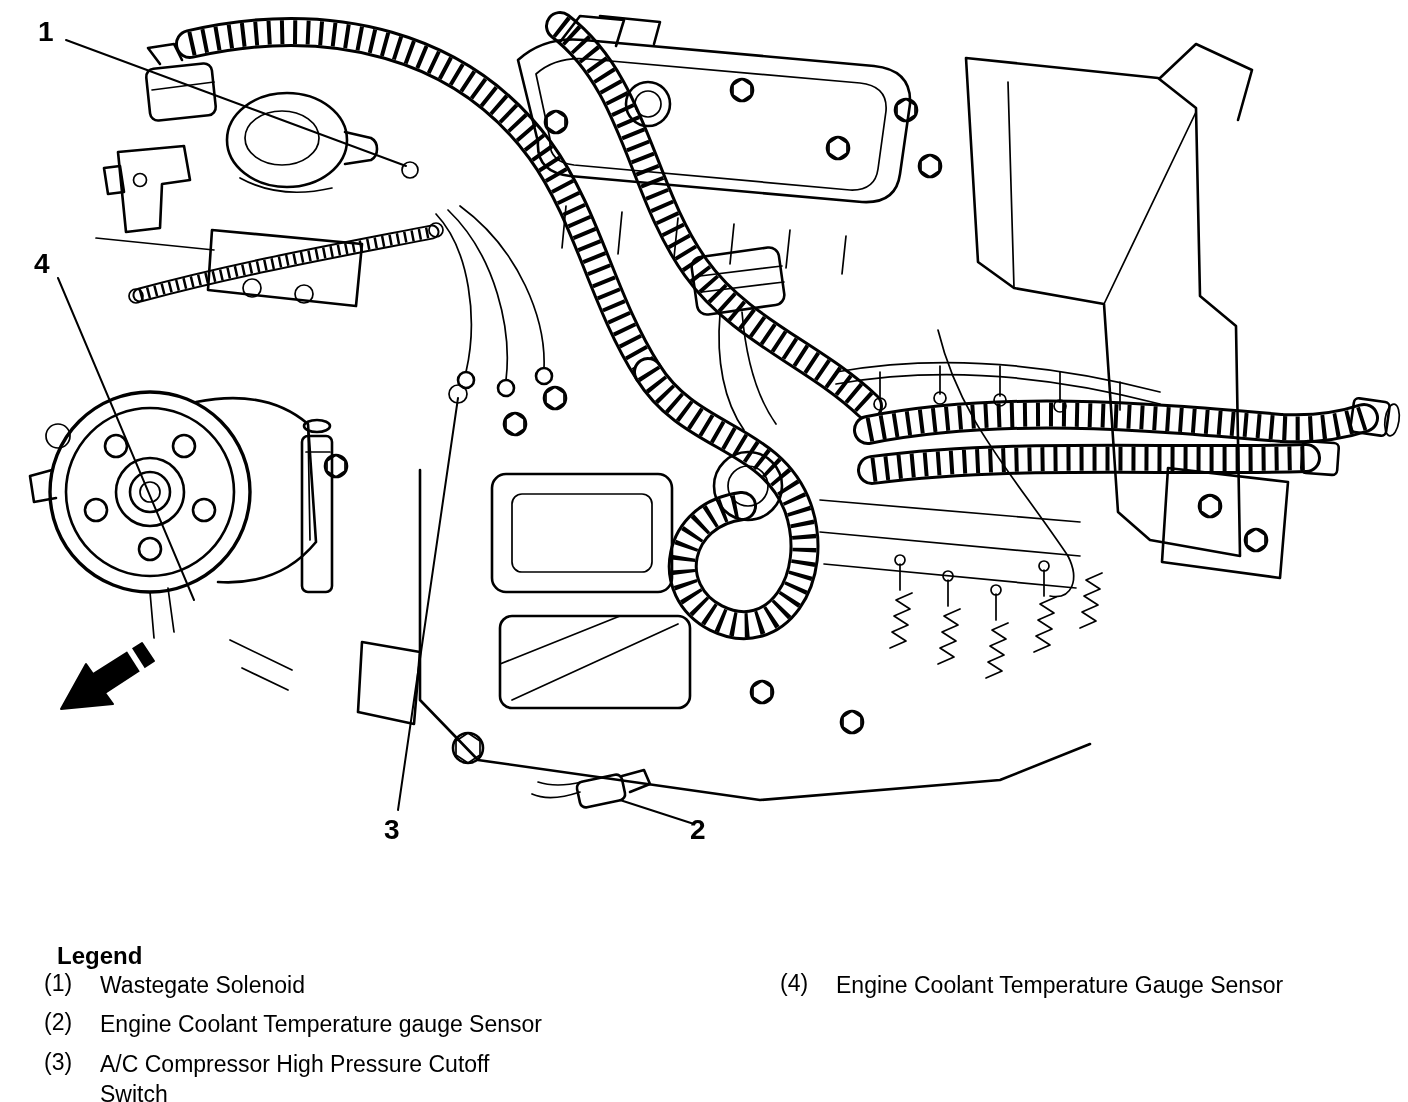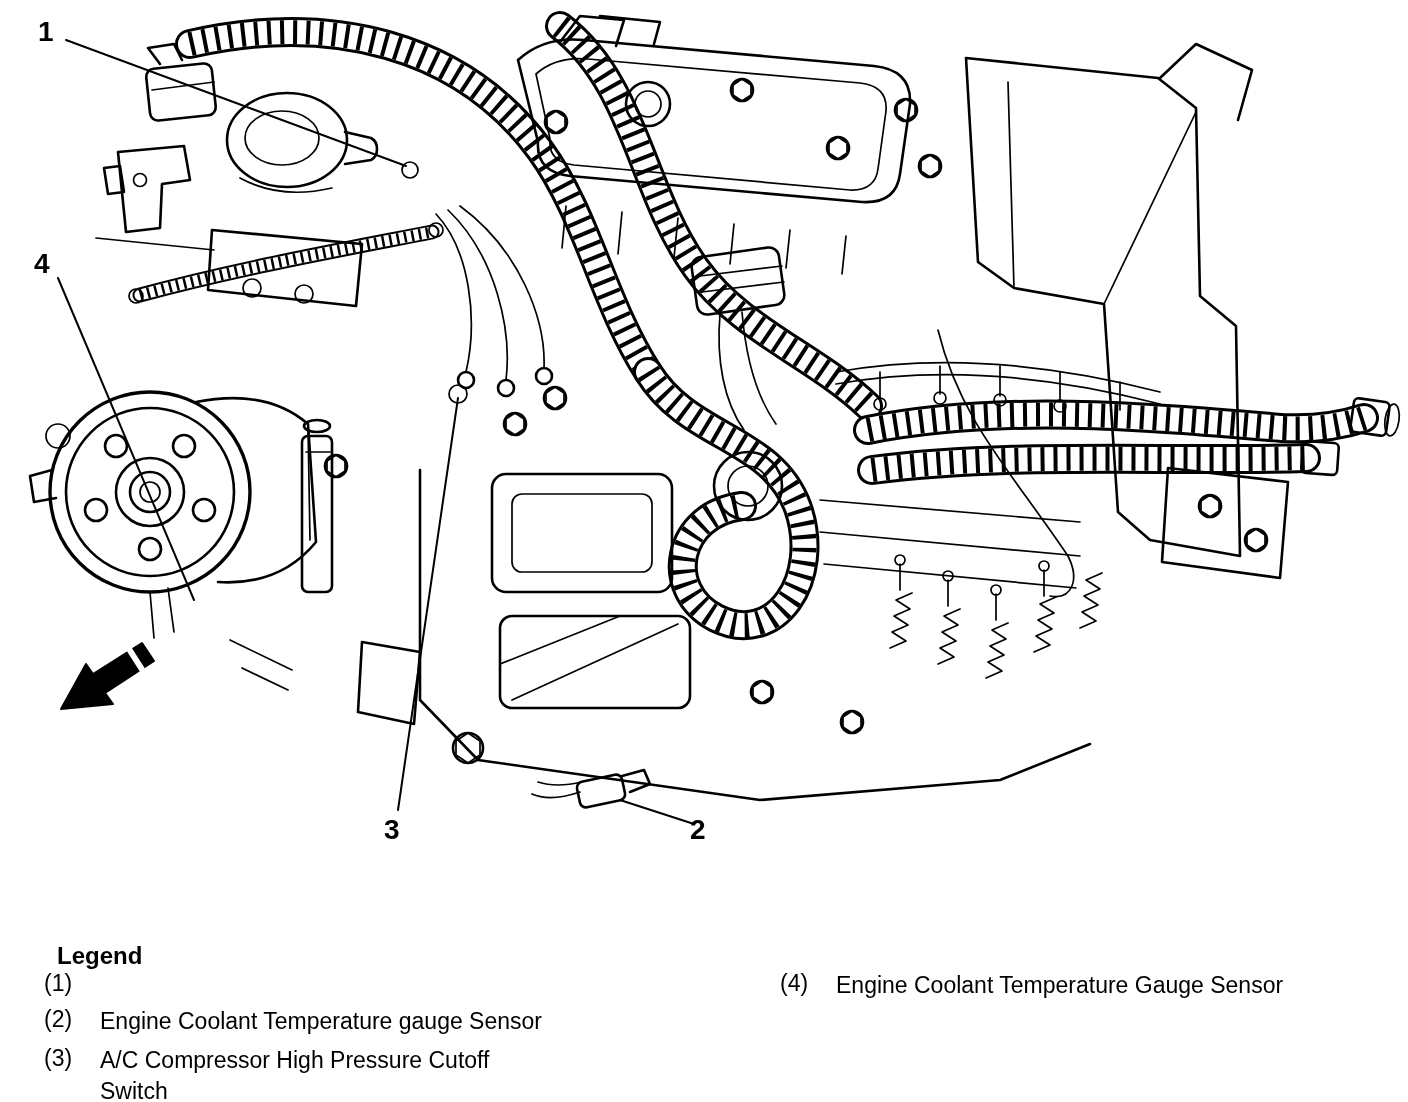--- a/index.html
+++ b/index.html
@@ -255,20 +255,21 @@
   <div class="callout callout-3">3</div>
   <div class="callout callout-4">4</div>
 </div>
 
 <div class="legend">
   <div class="legend-title">Legend</div>
 
   <div class="legend-col left">
     <div class="legend-row">
       <span class="legend-num">(1)</span>
+      <span class="legend-label">Wastegate Solenoid</span>
     </div>
     <div class="legend-row">
       <span class="legend-num">(2)</span>
       <span class="legend-label">Engine Coolant Temperature gauge Sensor</span>
     </div>
     <div class="legend-row">
       <span class="legend-num">(3)</span>
       <span class="legend-label">A/C Compressor High Pressure Cutoff
 Switch</span>
     </div>

